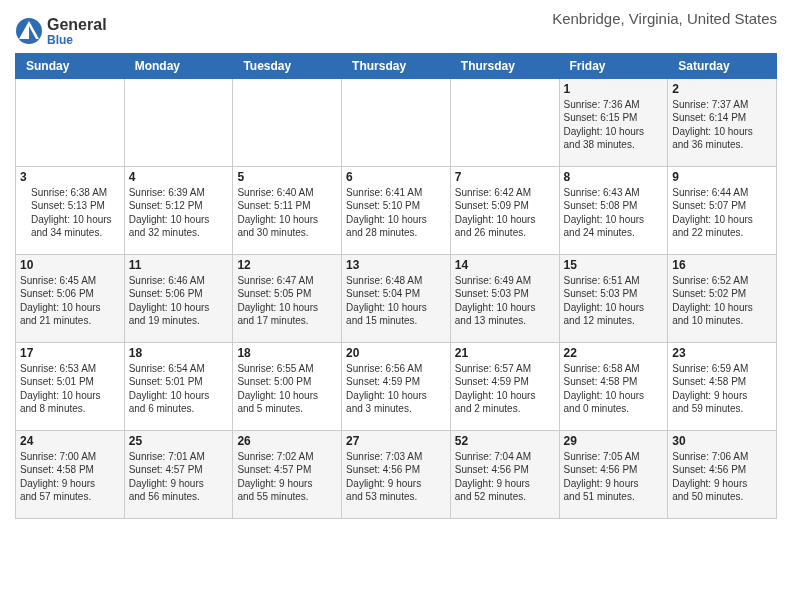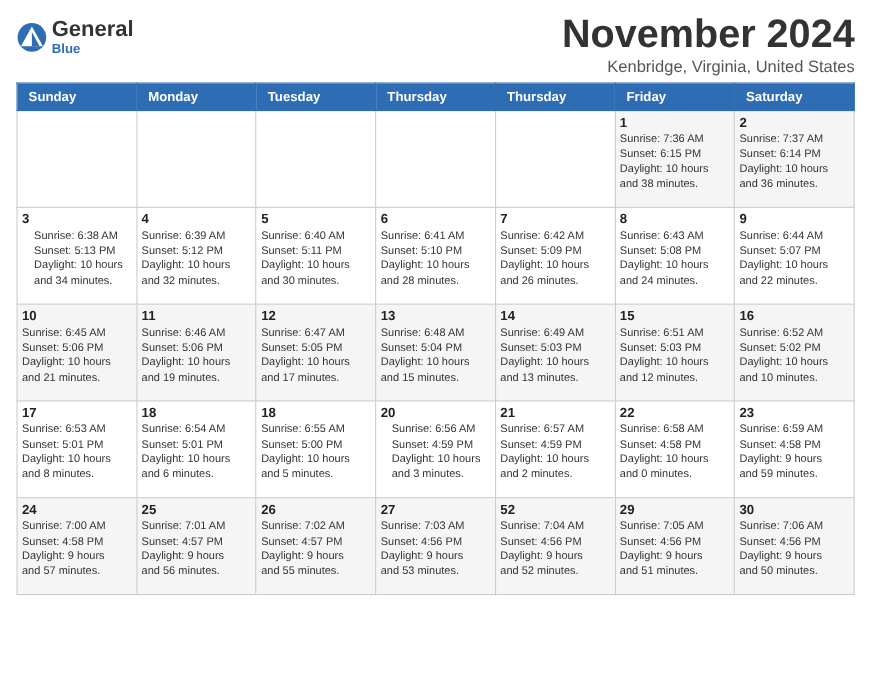--- a/index.html
+++ b/index.html
@@ -20,21 +20,21 @@
       display: flex;
       align-items: center;
       margin-top: 6px;
     }
     .logo-text {
       display: flex;
       flex-direction: column;
       line-height: 1.1;
     }
     .logo-general {
-      font-size: 20px;
+      font-size: 16px;
       font-weight: bold;
       color: #333;
     }
     .logo-blue {
       font-size: 12px;
       font-weight: bold;
       color: #2e6db4;
     }
     .logo-icon {
       width: 28px;
@@ -103,21 +103,20 @@
       <circle cx="14" cy="14" r="13" fill="#2e6db4"></circle>
       <polygon points="14,4 24,22 4,22" fill="white"></polygon>
       <polygon points="14,9 21,22 14,22" fill="#2e6db4"></polygon>
     </svg>
     <div class="logo-text">
       <span class="logo-general">General</span>
       <span class="logo-blue">Blue</span>
     </div>
   </div>
   <div class="title-area">
-    <div class="month-title">November 2024</div>
     <div class="location">Kenbridge, Virginia, United States</div>
   </div>
 </div>
 
 <table>
   <thead>
     <tr id="header-row">
         <th>Sunday</th>
         <th>Monday</th>
         <th>Tuesday</th>
@@ -268,21 +267,21 @@
         </td>
         <td>
           <span class="day-num">18</span>
           <div class="day-info" style="white-space: pre-line;">Sunrise: 6:55 AM
 Sunset: 5:00 PM
 Daylight: 10 hours
 and 5 minutes.</div>
         </td>
         <td>
           <span class="day-num">20</span>
-          <div class="day-info" style="white-space: pre-line; margin-left: 10px;">Sunrise: 6:56 AM
+          <div class="day-info" style="white-space: pre-line;">Sunrise: 6:56 AM
 Sunset: 4:59 PM
 Daylight: 10 hours
 and 3 minutes.</div>
         </td>
         <td>
           <span class="day-num">21</span>
           <div class="day-info" style="white-space: pre-line;">Sunrise: 6:57 AM
 Sunset: 4:59 PM
 Daylight: 10 hours
 and 2 minutes.</div>

